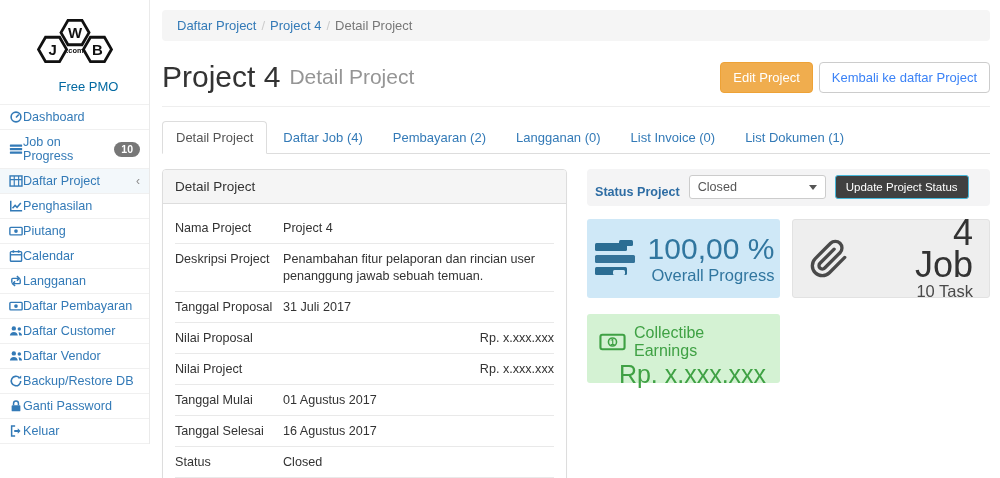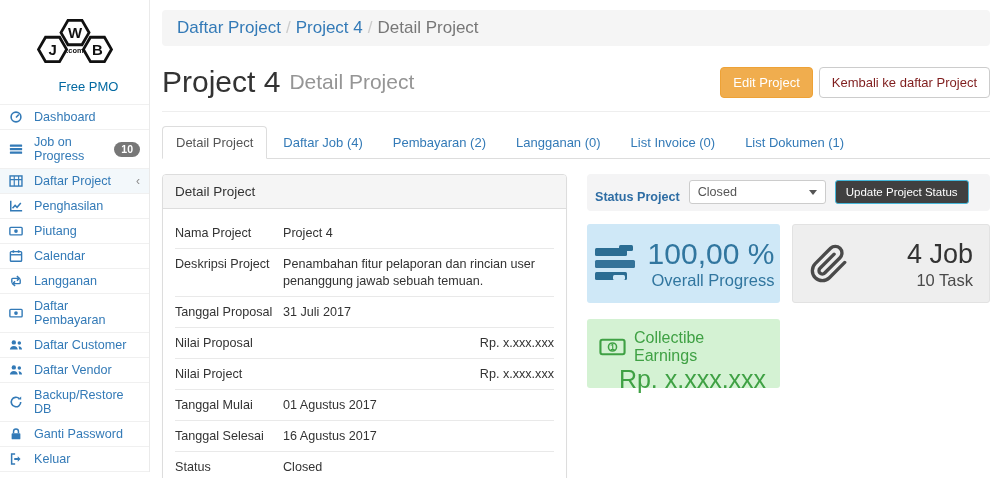--- a/index.html
+++ b/index.html
@@ -7,46 +7,46 @@
     font-family:"Liberation Sans", sans-serif; color:#333; }
   .page { width:1000px; height:478px; display:flex; flex-direction:column; }
   .content-row { flex:1; display:flex; align-items:flex-start; }
 
   
   .sidebar { width:150px; flex:none; background:#fff; border-right:1px solid #eaeaea; }
   .brand { text-align:center; padding:12px 0 10px; }
   .brand-name { color:#0369a1; font-size:13px; margin-top:5px;padding-left:28px; }
   .nav { list-style:none; border-top:1px solid #f0f0f0; }
   .nav li { border-bottom:1px solid #f0f0f0; }
-  .nav a { display:flex; align-items:center; gap:11px; padding:5px 9px;
+  .nav a { display:flex; align-items:center; gap:0; padding:5px 9px;
     color:#337ab7; font-size:12.6px; text-decoration:none; line-height:14px; }
   .nav li.active { background:#f3f8fb; }
   .nav .ic { width:14px; height:14px; flex:none; color:#337ab7; }
   .nav .ic svg { width:14px; height:14px; display:block; }
   .badge { margin-left:auto; background:#777; color:#fff; border-radius:10px;
     font-size:10.5px; font-weight:bold; padding:2px 7px; line-height:11px; }
   .chev { margin-left:auto; color:#8a8a8a; font-size:12px; line-height:10px; }
 
   
   .main { flex:1; min-width:0; padding:10px 10px 0 12px; }
   .breadcrumb { background:#f5f5f5; border-radius:4px; padding:8px 15px;
-    font-size:17px; color:#ccc; }
+    font-size:13px; color:#ccc; }
   .breadcrumb a { color:#337ab7; text-decoration:none; }
   .breadcrumb .cur { color:#777; }
   .breadcrumb .sep { margin:0 5px; color:#ccc; }
 
   .page-header { display:flex; align-items:center; margin:13px 0 0;
     padding:6px 0 12px; border-bottom:1px solid #eee; }
   .page-header h1 { font-size:30px; font-weight:500; color:#333; }
   .page-header .sub { font-size:21px; color:#959595; margin-left:9px; font-weight:400; }
   .hdr-btns { margin-left:auto; display:flex; gap:6px; }
   .btn { font-size:13px; border-radius:4px; padding:6px 12px; cursor:pointer;
     border:1px solid transparent; line-height:17px; }
   .btn-warning { background:#f0ad4e; border-color:#eea236; color:#fff; }
-  .btn-default { background:#fff; border-color:#ccc; color:#7f1d1d; }
+  .btn-default { background:#fff; border-color:#ccc; color:#3b82f6; }
 
   .tabs { list-style:none; display:flex; border-bottom:1px solid #ddd; margin-top:14px; }
   .tabs li { margin-right:2px; margin-bottom:-1px; }
   .tabs a { display:block; padding:8px 13px; font-size:13px; color:#337ab7;
     text-decoration:none; border:1px solid transparent; border-radius:4px 4px 0 0; }
   .tabs li.active a { background:#fff; color:#555; border-color:#ddd #ddd #fff; }
 
   .tab-body { display:flex; gap:20px; margin-top:15px; }
 
   
@@ -81,21 +81,21 @@
     display:flex; align-items:center; justify-content:center; gap:11px; }
   .card-progress .ic svg { display:block; }
   .card-progress .txt { text-align:right; }
   .card-progress .big { font-size:30px; line-height:32px; }
   .card-progress .small { font-size:16.5px; line-height:20px; }
 
   .card-jobs { flex:1; height:79px; background:#eee; border:1px solid #e2e2e2;
     display:flex; align-items:center; padding:0 16px; }
   .card-jobs .ic svg { display:block; }
   .card-jobs .txt { margin-left:auto; text-align:right; }
-  .card-jobs .big { font-size:27px; line-height:32px; color:#333;margin-left:48px; }
+  .card-jobs .big { font-size:36px; line-height:32px; color:#333;margin-left:48px; }
   .card-jobs .small { font-size:16.5px; line-height:20px; color:#4a4a4a; }
 
   .card-earnings { width:193px; height:69px; background:#d4f2d3; color:#3fa144;
     margin-top:16px; padding:10px 12px; }
   .card-earnings .r1 { display:flex; align-items:center; gap:8px; font-size:16px; }
   .card-earnings .r1 svg { display:block; }
   .card-earnings .r2 { font-size:25px; line-height:28px; text-align:center;
     padding-left:18px; }
 </style>
 </head>

